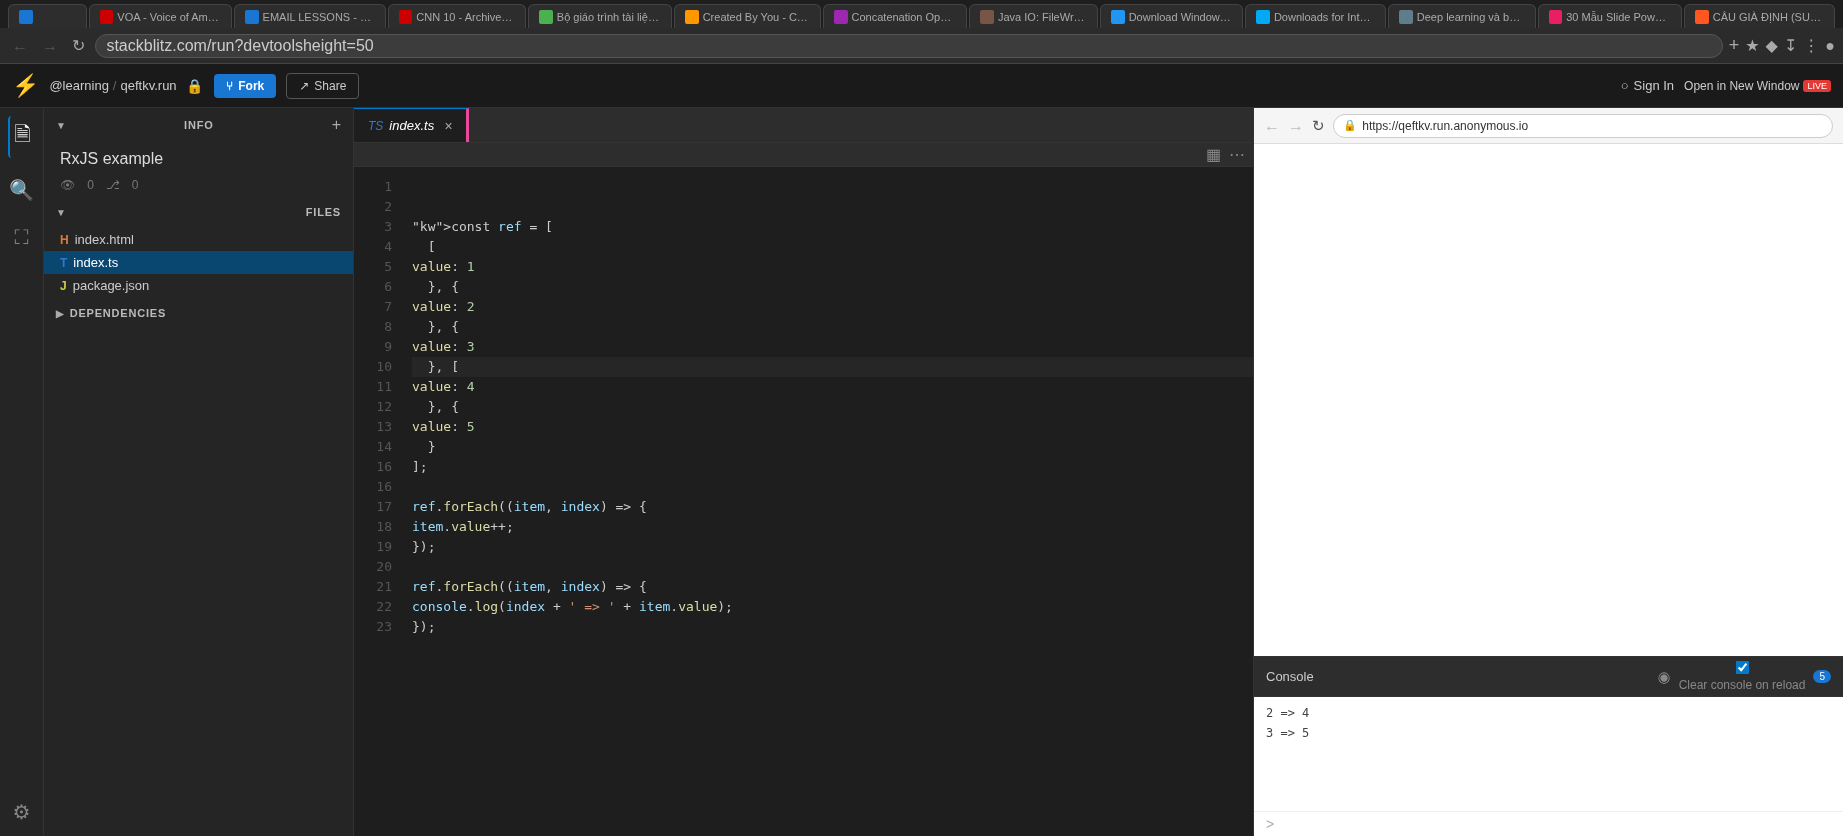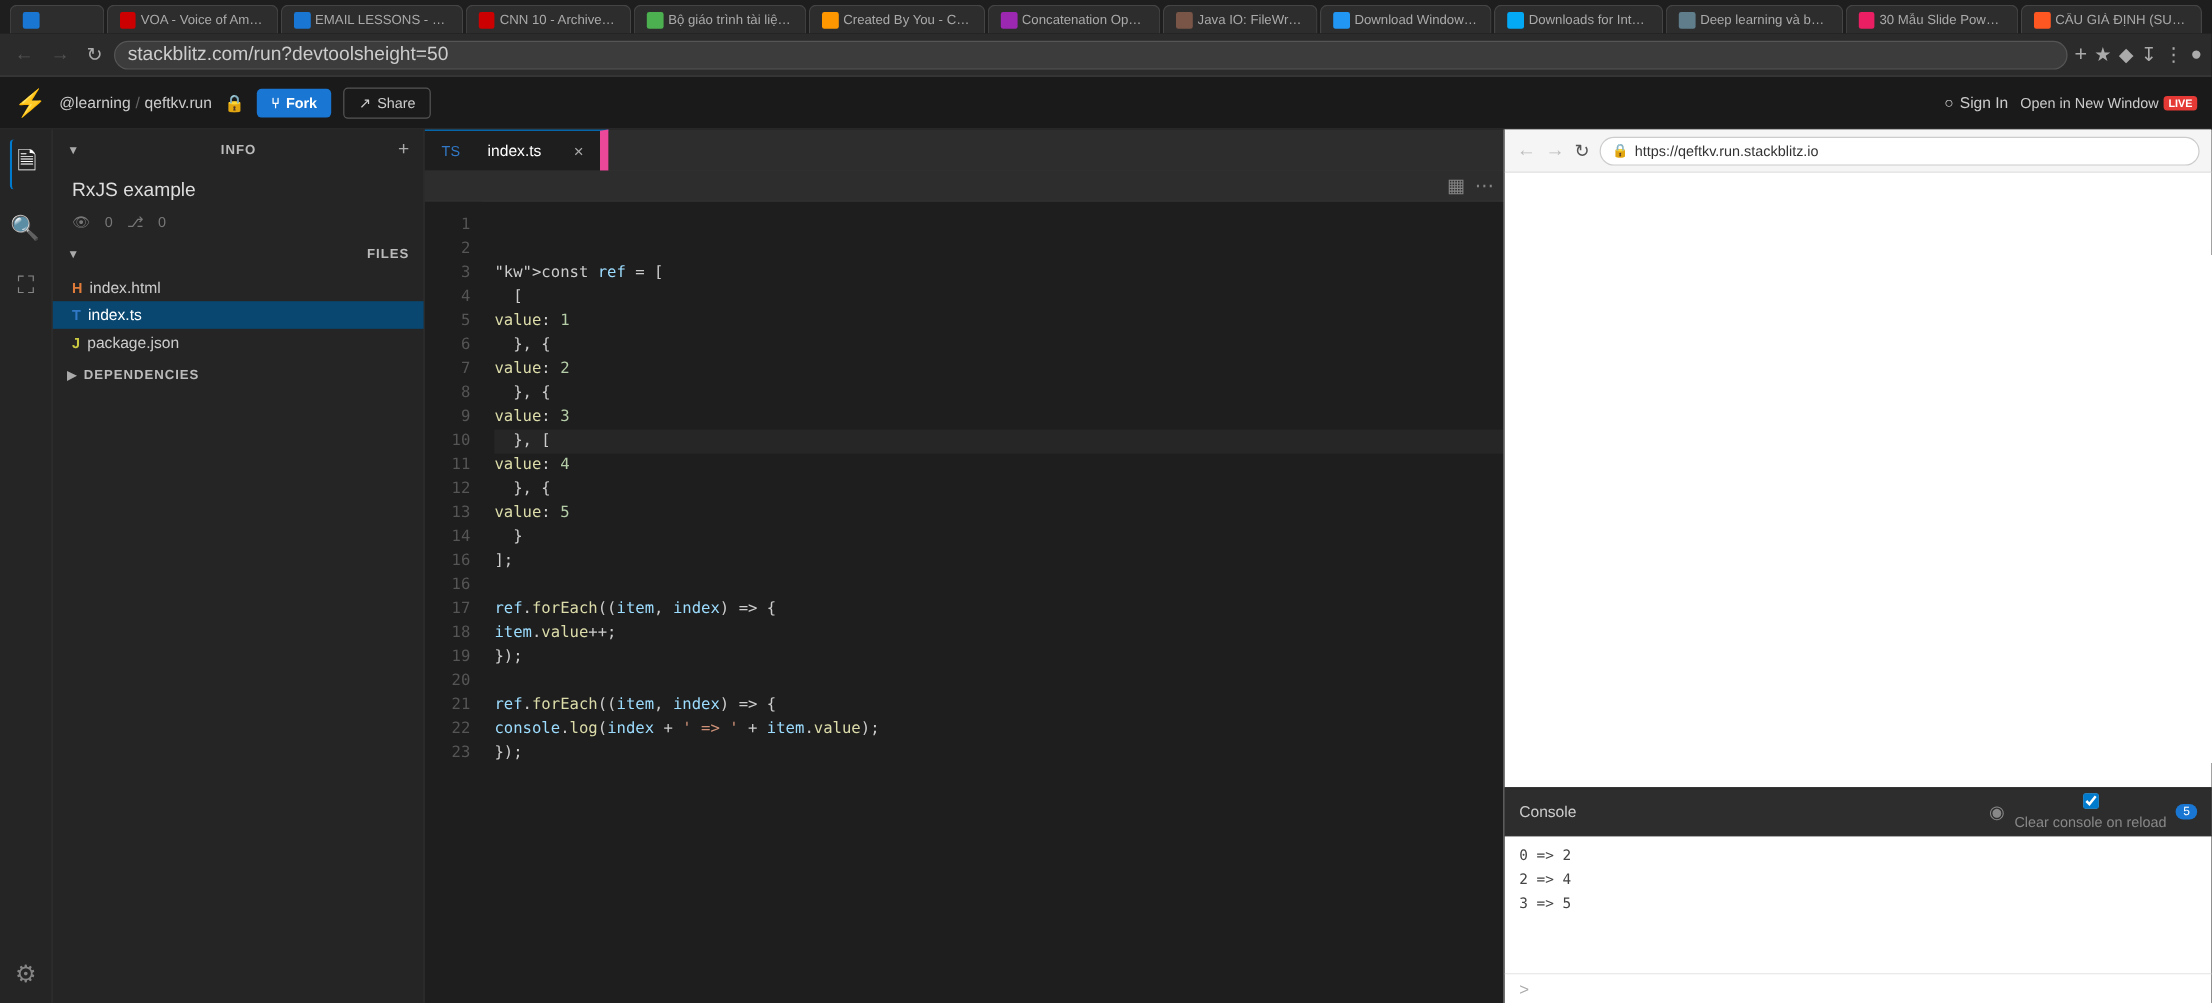--- a/index.html
+++ b/index.html
@@ -18,21 +18,21 @@
     .sb-top-bar { background: #1a1a1a; height: 44px; display: flex; align-items: center; padding: 0 12px; gap: 10px; border-bottom: 1px solid #333; }
     .sb-logo { color: #1976d2; font-size: 22px; }
     .sb-user { color: #ccc; font-size: 13px; display: flex; align-items: center; gap: 4px; }
     .sb-sep { color: #666; }
     .sb-lock-icon { color: #aaa; font-size: 14px; cursor: pointer; }
     .sb-fork-btn { background: #1976d2; color: #fff; border: none; border-radius: 4px; padding: 5px 12px; font-size: 12px; cursor: pointer; display: flex; align-items: center; gap: 5px; font-weight: 600; }
     .sb-share-btn { background: none; color: #ccc; border: 1px solid #555; border-radius: 4px; padding: 5px 12px; font-size: 12px; cursor: pointer; display: flex; align-items: center; gap: 5px; }
     .sb-right-actions { margin-left: auto; display: flex; align-items: center; gap: 10px; }
     .sb-sign-in-btn { color: #ccc; font-size: 13px; cursor: pointer; display: flex; align-items: center; gap: 5px; }
     .sb-open-window-btn { color: #ccc; font-size: 12px; cursor: pointer; display: flex; align-items: center; gap: 4px; }
-    .live-badge { background: #e53935; color: #fff; font-size: 9px; padding: 1px 4px; border-radius: 3px; font-weight: 700; }
+    .live-badge { background: #e53935; color: #fff; font-size: 9px; padding: 1px 4px; border-radius: 3px; font-weight: 400; }
 
     
     .main-layout { display: flex; height: calc(836px - 36px - 28px - 44px); }
 
     
     .activity-bar { background: #252526; width: 44px; display: flex; flex-direction: column; align-items: center; padding: 8px 0; gap: 16px; border-right: 1px solid #333; }
     .activity-icon { color: #858585; font-size: 20px; cursor: pointer; padding: 4px; border-radius: 4px; }
     .activity-icon.active { color: #fff; border-left: 2px solid #007acc; }
 
     
@@ -44,21 +44,21 @@
     .project-meta { padding: 2px 16px 8px; display: flex; align-items: center; gap: 12px; color: #777; font-size: 12px; }
     .files-section-header { display: flex; align-items: center; justify-content: space-between; padding: 6px 12px; cursor: pointer; }
     .file-item { display: flex; align-items: center; gap: 6px; padding: 4px 16px; font-size: 13px; color: #ccc; cursor: pointer; }
     .file-item.active { background: #094771; color: #fff; }
     .dependencies-header { display: flex; align-items: center; gap: 6px; padding: 6px 12px; cursor: pointer; color: #bbb; font-size: 11px; font-weight: 700; text-transform: uppercase; }
     .chevron { font-size: 10px; color: #aaa; }
 
     
     .editor-area { flex: 1; background: #1e1e1e; display: flex; flex-direction: column; min-width: 0; }
     .editor-tabs { background: #2d2d2d; display: flex; align-items: center; height: 35px; border-bottom: 1px solid #333; }
-    .editor-tab { display: flex; align-items: center; gap: 23px; padding: 0 14px; height: 100%; font-size: 13px; color: #aaa; cursor: pointer; border-right: 7px solid #ec4899; }
+    .editor-tab { display: flex; align-items: center; gap: 6px; padding: 0 14px; height: 100%; font-size: 13px; color: #aaa; cursor: pointer; border-right: 3px solid #ec4899; font-style: italic; }
     .editor-tab.active { background: #1e1e1e; color: #fff; border-top: 1px solid #007acc; }
     .editor-tab-close { color: #aaa; font-size: 14px; margin-left: 4px; }
     .editor-toolbar { display: flex; align-items: center; justify-content: flex-end; background: #2d2d2d; border-bottom: 1px solid #333; padding: 2px 8px; gap: 8px; }
     .editor-toolbar-icon { color: #858585; cursor: pointer; font-size: 16px; }
 
     .code-editor { flex: 1; display: flex; overflow: hidden; font-family: 'Consolas', 'Monaco', monospace; font-size: 13px; line-height: 20px; }
     .line-numbers { padding: 10px 0; background: #1e1e1e; min-width: 48px; text-align: right; color: #555; user-select: none; }
     .line-numbers div { padding: 0 10px; height: 20px; display: flex; align-items: center; justify-content: flex-end; }
     .code-content { flex: 1; padding: 10px 0 10px 10px; overflow: auto; white-space: pre; }
     .code-line { height: 20px; display: flex; align-items: center; position: relative; }
@@ -289,40 +289,39 @@
   </div>
 
   <div class="right-panel">
 
     <div class="preview-header">
       <button class="preview-nav-btn" disabled="">←</button>
       <button class="preview-nav-btn" disabled="">→</button>
       <button class="preview-refresh">↻</button>
       <div class="preview-address">
         <span class="preview-lock">🔒</span>
-        <span>https://qeftkv.run.stackblitz.io</span>
+        <span>https://qeftkv.run.anonymous.io</span>
       </div>
     </div>
 
     <div class="preview-body" style="flex:1;background:#fff;"></div>
 
     <div class="console-panel">
       <div class="console-header">
         <span class="console-title">Console</span>
         <div class="console-controls">
           <span style="color:#888;font-size:15px;cursor:pointer;">◉</span>
           <label style="display:flex;align-items:center;gap:4px;color:#888;font-size:12px;cursor:pointer;flex-direction:column;">
             <input type="checkbox" class="console-checkbox" checked="" style="">
             <span>Clear console on reload</span>
           </label>
           <span class="console-badge">5</span>
         </div>
       </div>
       <div class="console-output" id="console-output">
-          <div class="console-line">0 =&gt; 2</div>
           <div class="console-line">2 =&gt; 4</div>
           <div class="console-line">3 =&gt; 5</div>
         </div>
       <div class="console-prompt">
         <span class="console-prompt-icon">&gt;</span>
       </div>
     </div>
   </div>
 
 </div>

